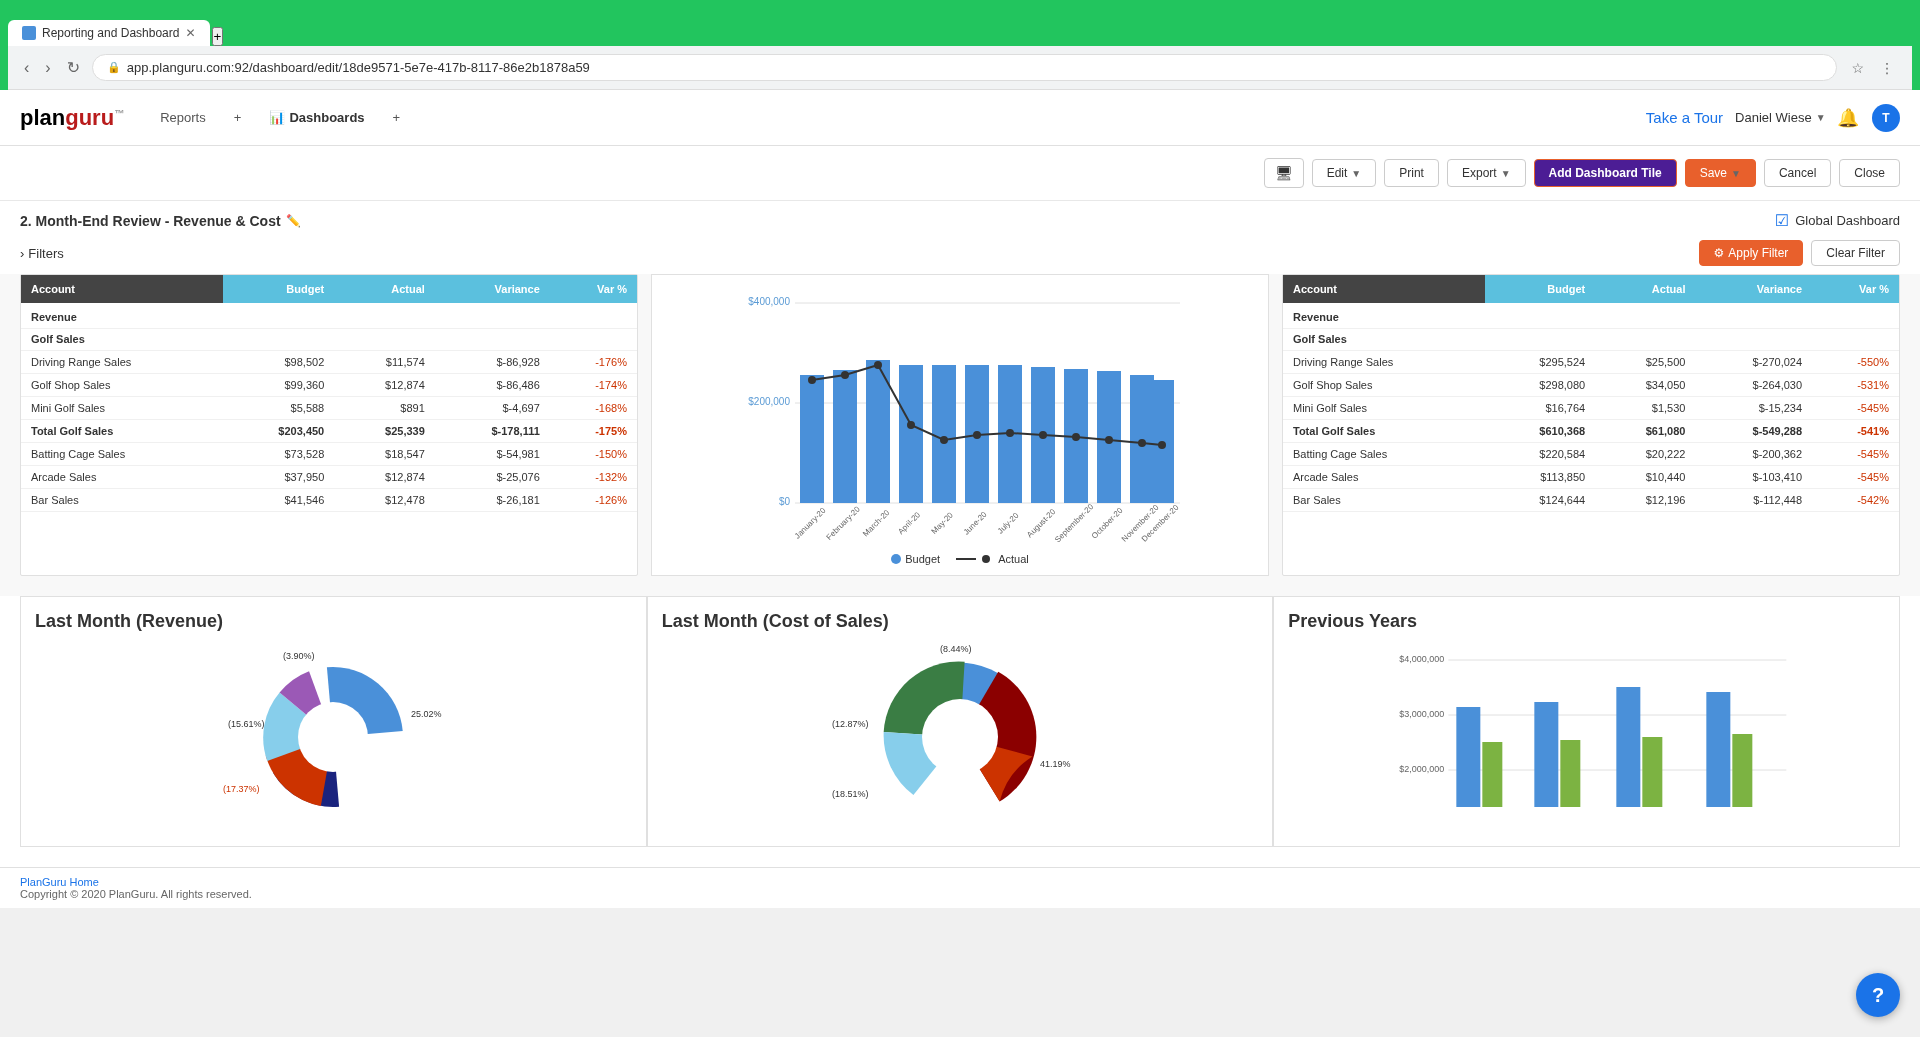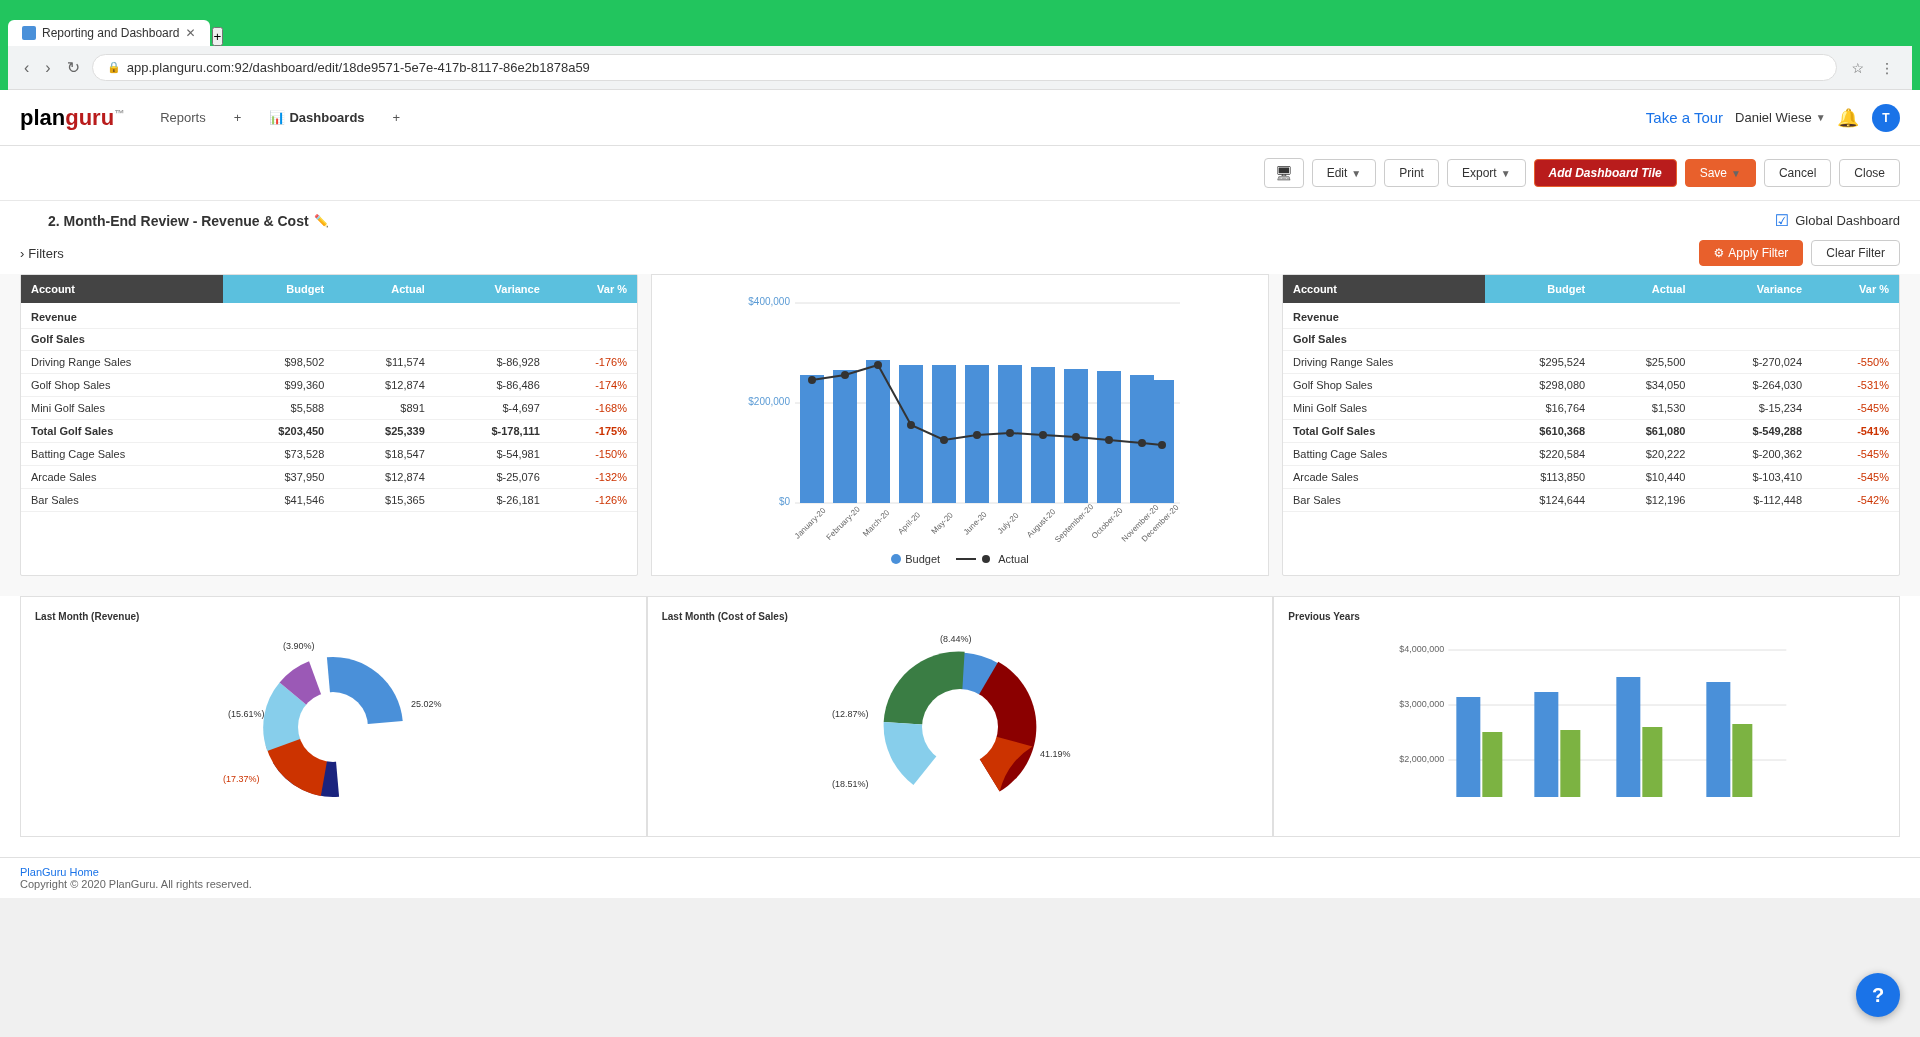--- a/index.html
+++ b/index.html
@@ -27,30 +27,30 @@
     .nav-item.active { font-weight: 600; color: #333; }
     .nav-right { display: flex; align-items: center; gap: 12px; margin-left: auto; }
     .take-tour { color: #1a73e8; font-size: 15px; cursor: pointer; text-decoration: none; }
     .user-name { font-size: 13px; color: #333; display: flex; align-items: center; gap: 4px; cursor: pointer; }
     .avatar-circle { width: 28px; height: 28px; border-radius: 50%; background: #1a73e8; color: white; display: flex; align-items: center; justify-content: center; font-size: 12px; font-weight: bold; }
     .bell-icon { font-size: 16px; color: #666; cursor: pointer; }
 
     
     .report-toolbar { padding: 12px 20px; display: flex; justify-content: flex-end; align-items: center; gap: 8px; background: white; border-bottom: 1px solid #e8e8e8; }
     .btn { padding: 6px 14px; border-radius: 4px; font-size: 12px; cursor: pointer; border: 1px solid #ccc; background: white; color: #333; display: flex; align-items: center; gap: 4px; }
-    .btn-primary { background: #b91c1c; border-color: #e8602c; color: white; font-weight: 600; font-style: italic; }
+    .btn-primary { background: #4c1d95; border-color: #e8602c; color: white; font-weight: 600; }
     .btn-save { background: #e8602c; border-color: #e8602c; color: white; }
     .btn-cancel { background: white; border-color: #ccc; color: #333; }
     .btn-close { background: white; border-color: #ccc; color: #333; }
     .btn-edit { background: white; border-color: #ccc; }
     .btn-export { background: white; border-color: #ccc; }
     .screenshot-btn { padding: 6px 10px; background: white; border: 1px solid #ccc; border-radius: 4px; cursor: pointer; font-size: 14px; }
 
     
-    .report-header { padding: 10px 20px 6px; display: flex; align-items: center; justify-content: space-between; margin-left: 28px; }
+    .report-header { padding: 10px 20px 6px; display: flex; align-items: center; justify-content: space-between; }
     .report-title { font-size: 14px; font-weight: 600; color: #333; display: flex; align-items: center; gap: 6px; }
     .edit-pencil { color: #999; cursor: pointer; font-size: 12px; }
     .global-dashboard { display: flex; align-items: center; gap: 6px; font-size: 13px; color: #333; }
     .checkbox-check { color: #1a73e8; font-size: 16px; }
 
     
     .filters-bar { padding: 4px 20px 8px; display: flex; align-items: center; justify-content: space-between; }
     .filters-toggle { display: flex; align-items: center; gap: 4px; font-size: 13px; color: #333; cursor: pointer; }
     .filter-actions { display: flex; gap: 8px; }
     .btn-apply-filter { background: #e8602c; border: 1px solid #e8602c; color: white; padding: 5px 14px; border-radius: 4px; font-size: 12px; cursor: pointer; display: flex; align-items: center; gap: 4px; }
@@ -73,21 +73,21 @@
 
     
     .chart-panel { background: white; border: 1px solid #e0e0e0; padding: 10px; display: flex; flex-direction: column; }
     .chart-legend { display: flex; justify-content: center; gap: 16px; margin-top: 8px; font-size: 11px; }
     .legend-item { display: flex; align-items: center; gap: 4px; }
     .legend-dot { width: 10px; height: 10px; border-radius: 50%; }
 
     
     .bottom-grid { display: grid; grid-template-columns: 1fr 1fr 1fr; gap: 0; padding: 0 20px 20px; }
     .bottom-panel { background: white; border: 1px solid #e0e0e0; padding: 14px; min-height: 220px; }
-    .panel-title { font-size: 10px; font-weight: 600; margin-bottom: 10px; }
+    .panel-title { font-size: 18px; font-weight: 600; margin-bottom: 10px; }
 
     
     .pie-container { display: flex; justify-content: center; align-items: center; position: relative; }
 
     
     .app-footer { padding: 8px 20px; background: white; border-top: 1px solid #e0e0e0; font-size: 11px; color: #666; }
     .app-footer a { color: #1a73e8; text-decoration: none; }
 
     
     .help-btn { position: fixed; bottom: 20px; right: 20px; width: 44px; height: 44px; background: #1a73e8; border-radius: 50%; display: flex; align-items: center; justify-content: center; color: white; font-size: 20px; font-weight: bold; cursor: pointer; box-shadow: 0 2px 8px rgba(0,0,0,0.3); z-index: 100; }
@@ -256,21 +256,21 @@
           <tr class="table-row">
             <td>Arcade Sales</td>
             <td>$37,950</td>
             <td>$12,874</td>
             <td>$-25,076</td>
             <td class="negative">-132%</td>
           </tr>
           <tr class="table-row">
             <td>Bar Sales</td>
             <td>$41,546</td>
-            <td>$15,365</td>
+            <td>$12,478</td>
             <td>$-26,181</td>
             <td class="negative">-126%</td>
           </tr>
         </tbody>
       </table>
     </div>
 
     <div class="chart-panel">
       <svg width="100%" height="260" viewBox="0 0 440 260">
 

